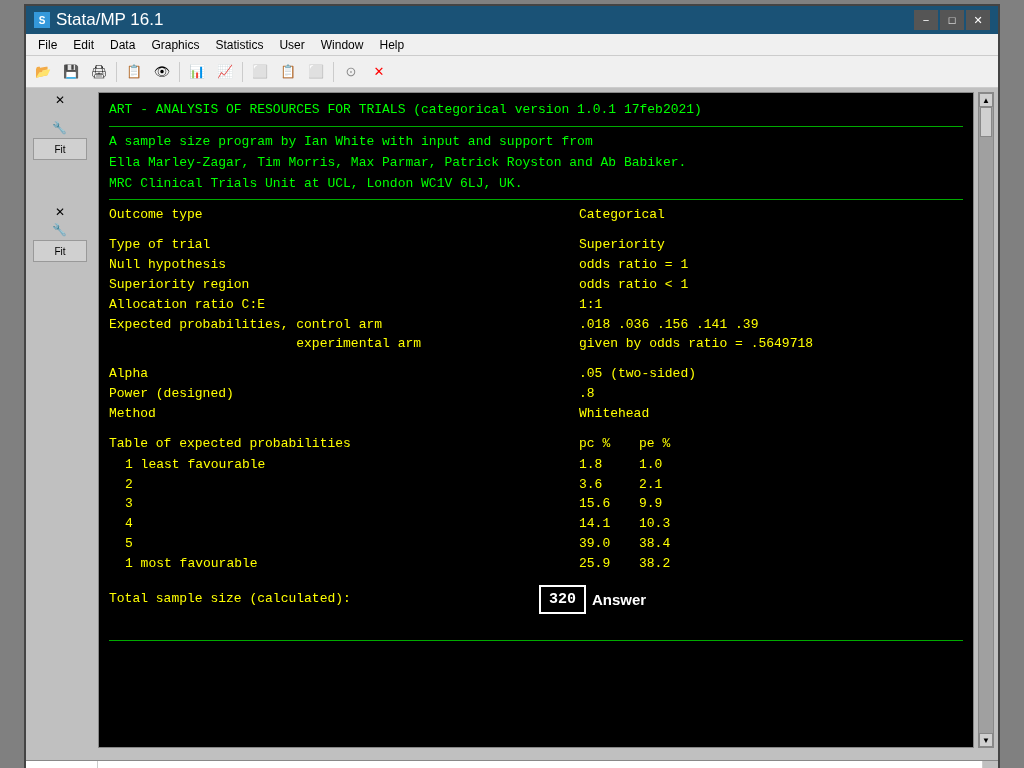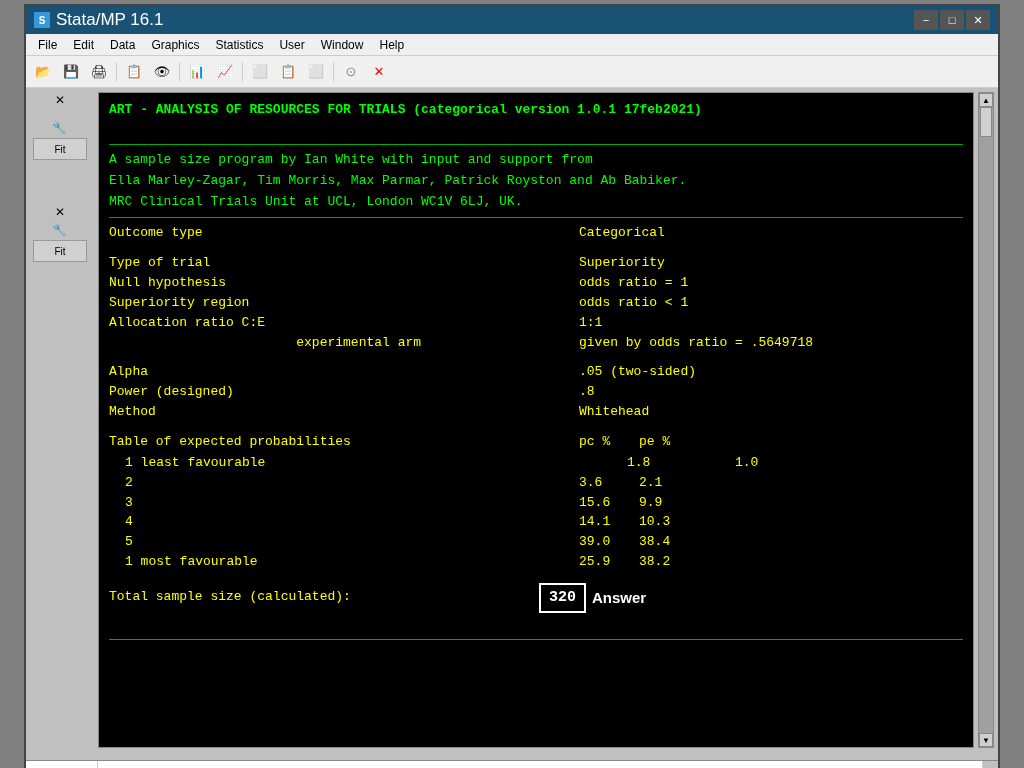--- a/index.html
+++ b/index.html
@@ -104,22 +104,22 @@
       line-height: 1.45;
       padding: 8px 10px;
       overflow-y: auto;
       margin: 4px;
       border: 1px solid #888;
       position: relative;
     }
 
     .results-window .title-line {
       color: #00ff00;
-      font-weight: bold;
-      margin-bottom: 24px;
+      font-weight: normal;
+      margin-bottom: 6px;
     }
     .results-window .subtitle {
       color: #00ff00;
       margin-bottom: 2px;
     }
     .results-window .divider {
       border: none;
       border-top: 1px solid #00aa00;
       margin: 6px 0;
     }
@@ -304,20 +304,24 @@
         </div>
         <div style="display:flex; margin-bottom:1px;">
           <span class="yellow" style="width:470px;">Superiority region</span>
           <span class="yellow">odds ratio &lt; 1</span>
         </div>
         <div style="display:flex; margin-bottom:1px;">
           <span class="yellow" style="width:470px;">Allocation ratio C:E</span>
           <span class="yellow">1:1</span>
         </div>
         <div style="display:flex; margin-bottom:1px;">
+          <span class="yellow" style="width:470px;">Expected probabilities, control arm</span>
+          <span class="yellow">.018 .036 .156 .141 .39</span>
+        </div>
+        <div style="display:flex; margin-bottom:1px;">
           <span class="yellow" style="width:470px;">&nbsp;&nbsp;&nbsp;&nbsp;&nbsp;&nbsp;&nbsp;&nbsp;&nbsp;&nbsp;&nbsp;&nbsp;&nbsp;&nbsp;&nbsp;&nbsp;&nbsp;&nbsp;&nbsp;&nbsp;&nbsp;&nbsp;&nbsp;&nbsp;experimental arm</span>
           <span class="yellow">given by odds ratio = .5649718</span>
         </div>
 
         <div style="height:10px;"></div>
 
         <div style="display:flex; margin-bottom:1px;">
           <span class="yellow" style="width:470px;">Alpha</span>
           <span class="yellow">.05 (two-sided)</span>
         </div>
@@ -331,21 +335,21 @@
         </div>
 
         <div style="height:10px;"></div>
 
         <div style="display:flex; margin-bottom:2px;">
           <span class="yellow" style="width:470px;">Table of expected probabilities</span>
           <span class="yellow" style="width:60px;">pc %</span>
           <span class="yellow">pe %</span>
         </div>
 
-        <div style="display:flex; margin-bottom:1px;gap:48px;">
+        <div style="display:flex; margin-bottom:1px;">
           <span class="yellow" style="width:470px; padding-left:16px;">1 least favourable</span>
           <span class="yellow" style="width:60px;">1.8</span>
           <span class="yellow">1.0</span>
         </div>
         <div style="display:flex; margin-bottom:1px;">
           <span class="yellow" style="width:470px; padding-left:16px;">2</span>
           <span class="yellow" style="width:60px;">3.6</span>
           <span class="yellow">2.1</span>
         </div>
         <div style="display:flex; margin-bottom:1px;">

